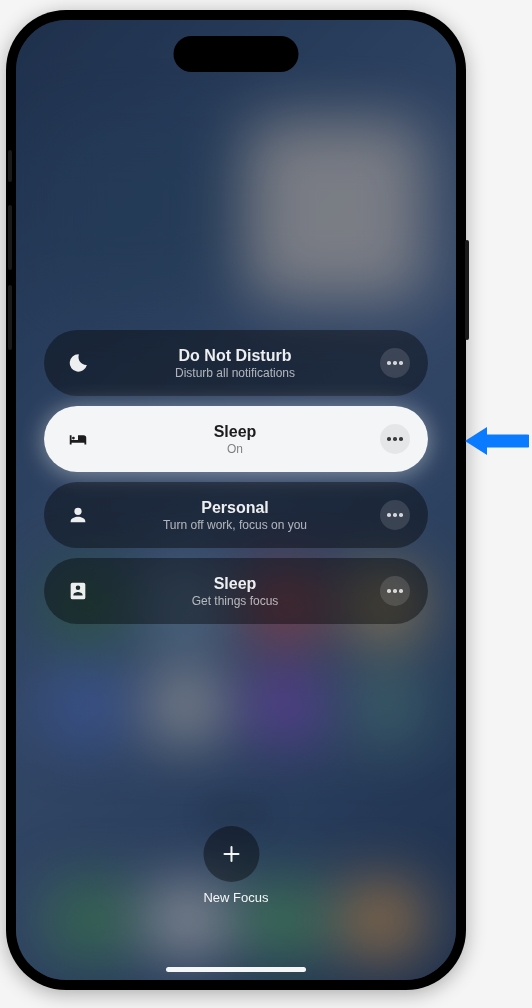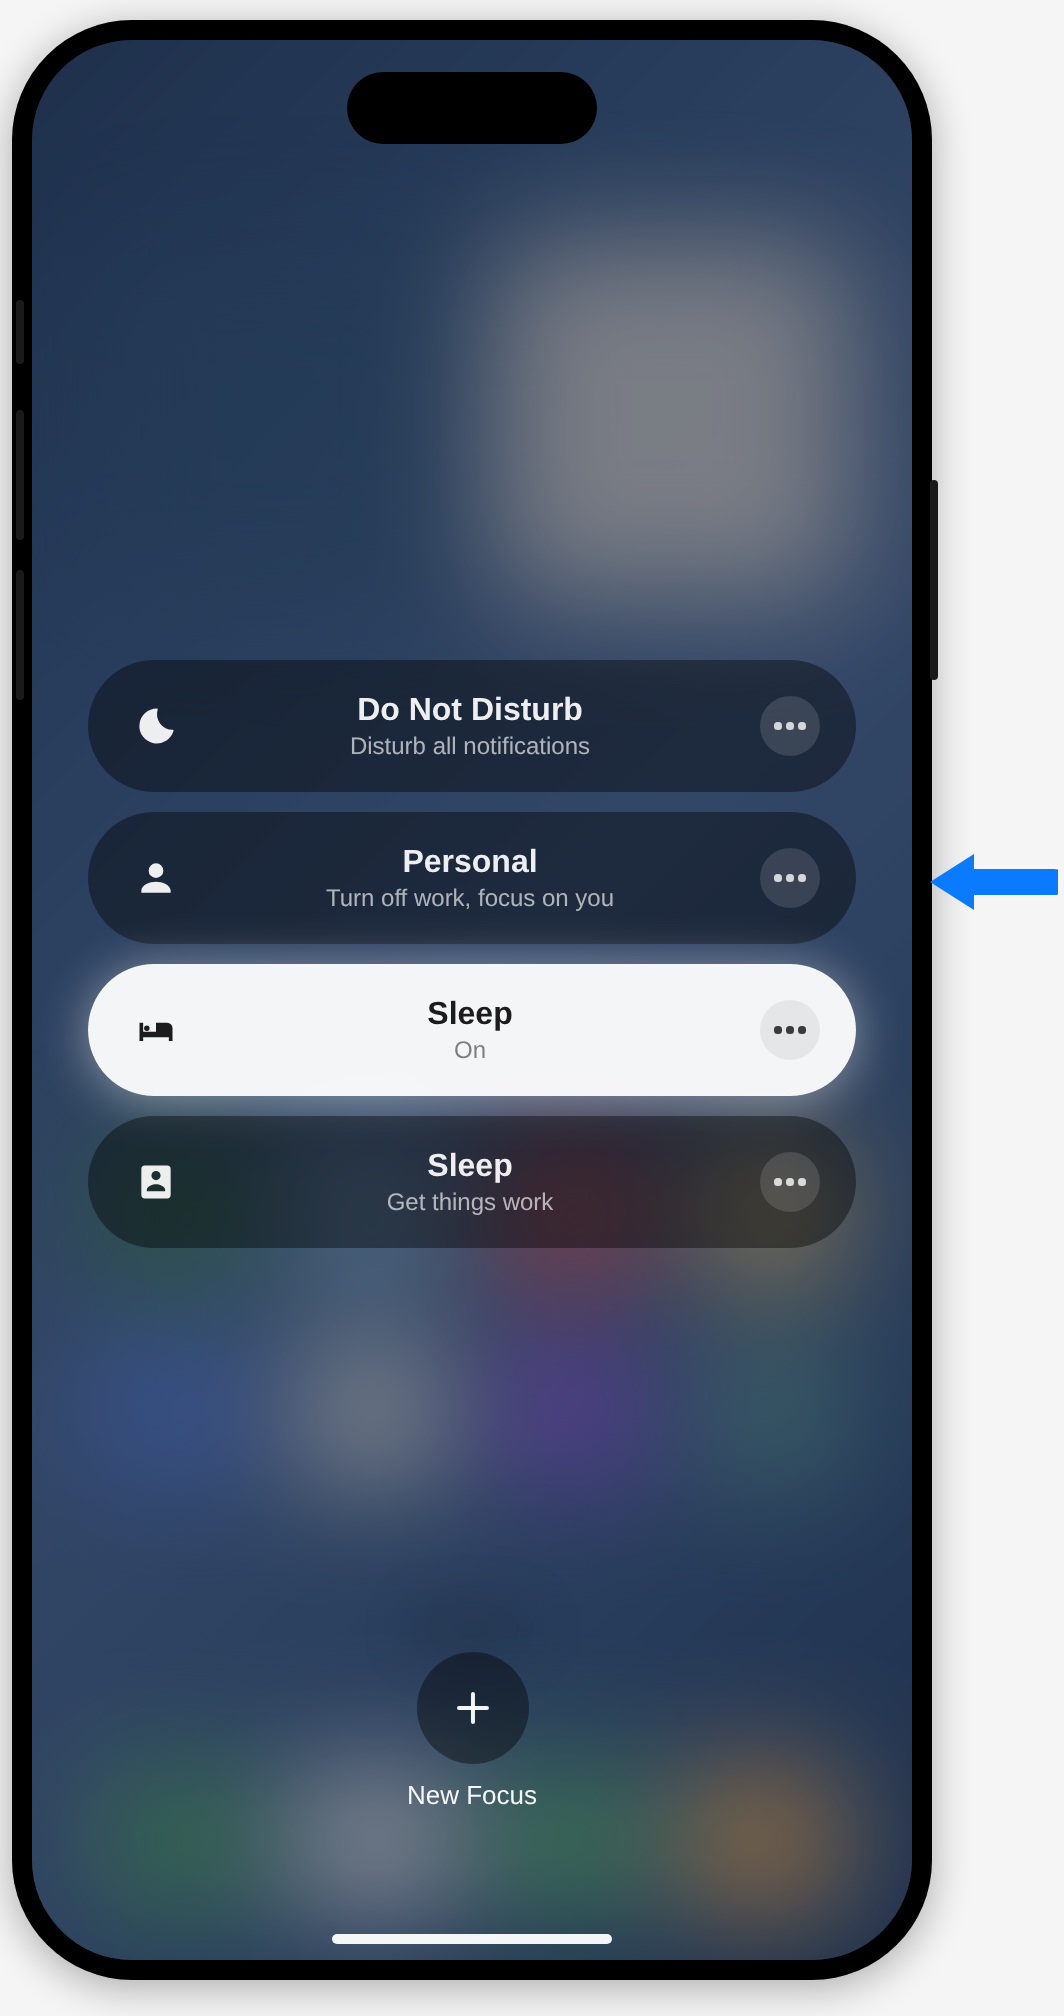--- a/index.html
+++ b/index.html
@@ -192,21 +192,21 @@
       opacity: 0.85;
     }
     
     .new-focus {
       position: absolute;
       bottom: 75px;
       left: 50%;
       transform: translateX(-50%);
       display: flex;
       flex-direction: column;
-      align-items: center;
+      align-items: flex-start;
       gap: 8px;
       z-index: 10;
       cursor: pointer;
     }
     .plus-circle {
       width: 56px;
       height: 56px;
       border-radius: 50%;
       background: rgba(0,0,0,0.4);
       display: flex;
@@ -316,67 +316,67 @@
         </div>
         <div class="more-btn">
           <div class="more-dots">
               <span></span>
               <span></span>
               <span></span>
             </div>
         </div>
       </div>
 
+      <div class="focus-item active">
+        <div class="focus-icon">
+          <svg viewBox="0 0 24 24" fill="currentColor">
+              <path d="M3 8v10h2v-2h14v2h2v-7a3 3 0 0 0-3-3h-6v5H5V8H3zm4 1.5A1.5 1.5 0 1 1 7 12.5 1.5 1.5 0 0 1 7 9.5z"></path>
+            </svg>
+        </div>
+        <div class="focus-text">
+          <div class="focus-title">Sleep</div>
+          <div class="focus-sub">On</div>
+        </div>
+        <div class="more-btn">
+          <div class="more-dots">
+              <span></span>
+              <span></span>
+              <span></span>
+            </div>
+        </div>
+      </div>
+
       <div class="focus-item">
         <div class="focus-icon">
           <svg viewBox="0 0 24 24" fill="currentColor">
               <path d="M12 12a4 4 0 1 0-4-4 4 4 0 0 0 4 4zm0 2c-3.3 0-8 1.7-8 5v1h16v-1c0-3.3-4.7-5-8-5z"></path>
             </svg>
         </div>
         <div class="focus-text">
           <div class="focus-title">Personal</div>
           <div class="focus-sub">Turn off work, focus on you</div>
         </div>
         <div class="more-btn">
           <div class="more-dots">
               <span></span>
               <span></span>
               <span></span>
             </div>
         </div>
       </div>
 
-      <div class="focus-item active">
-        <div class="focus-icon">
-          <svg viewBox="0 0 24 24" fill="currentColor">
-              <path d="M3 8v10h2v-2h14v2h2v-7a3 3 0 0 0-3-3h-6v5H5V8H3zm4 1.5A1.5 1.5 0 1 1 7 12.5 1.5 1.5 0 0 1 7 9.5z"></path>
-            </svg>
-        </div>
-        <div class="focus-text">
-          <div class="focus-title">Sleep</div>
-          <div class="focus-sub">On</div>
-        </div>
-        <div class="more-btn">
-          <div class="more-dots">
-              <span></span>
-              <span></span>
-              <span></span>
-            </div>
-        </div>
-      </div>
-
       <div class="focus-item">
         <div class="focus-icon">
           <svg viewBox="0 0 24 24" fill="currentColor">
               <path d="M6 3h12a2 2 0 0 1 2 2v14a2 2 0 0 1-2 2H6a2 2 0 0 1-2-2V5a2 2 0 0 1 2-2zm6 3a2.5 2.5 0 1 0 2.5 2.5A2.5 2.5 0 0 0 12 6zm-5 11h10v-.8c0-1.9-3.3-3-5-3s-5 1.1-5 3z"></path>
             </svg>
         </div>
         <div class="focus-text">
           <div class="focus-title">Sleep</div>
-          <div class="focus-sub">Get things work</div>
+          <div class="focus-sub">Get things focus</div>
         </div>
         <div class="more-btn">
           <div class="more-dots">
               <span></span>
               <span></span>
               <span></span>
             </div>
         </div>
       </div>
 

